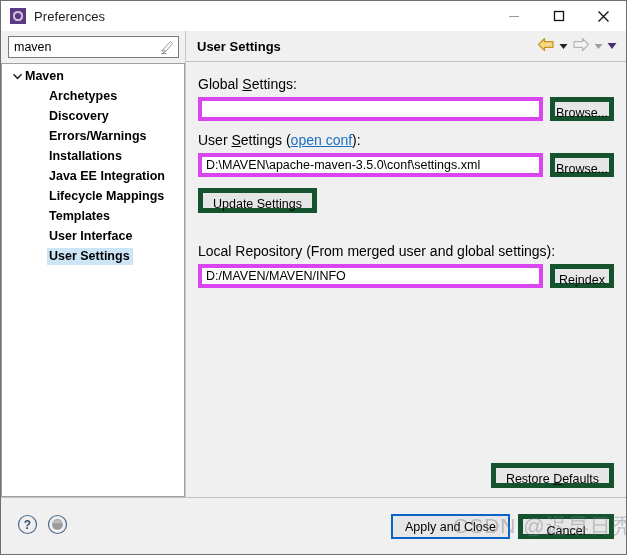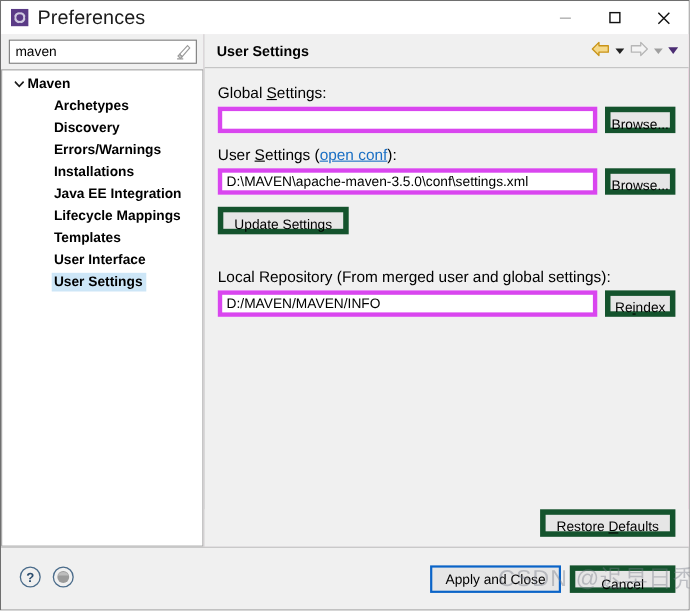--- a/index.html
+++ b/index.html
@@ -43,21 +43,21 @@
     padding-left: 9px;
     gap: 8px;
   }
   .app-icon {
     width: 16px;
     height: 16px;
     flex: 0 0 auto;
     display: block;
   }
   .title-text {
-    font-size: 18px;
+    font-size: 13px;
     color: #1b1b1b;
     letter-spacing: 0.1px;
   }
   .win-controls {
     position: absolute;
     right: 0;
     top: 0;
     height: 30px;
     display: flex;
   }

